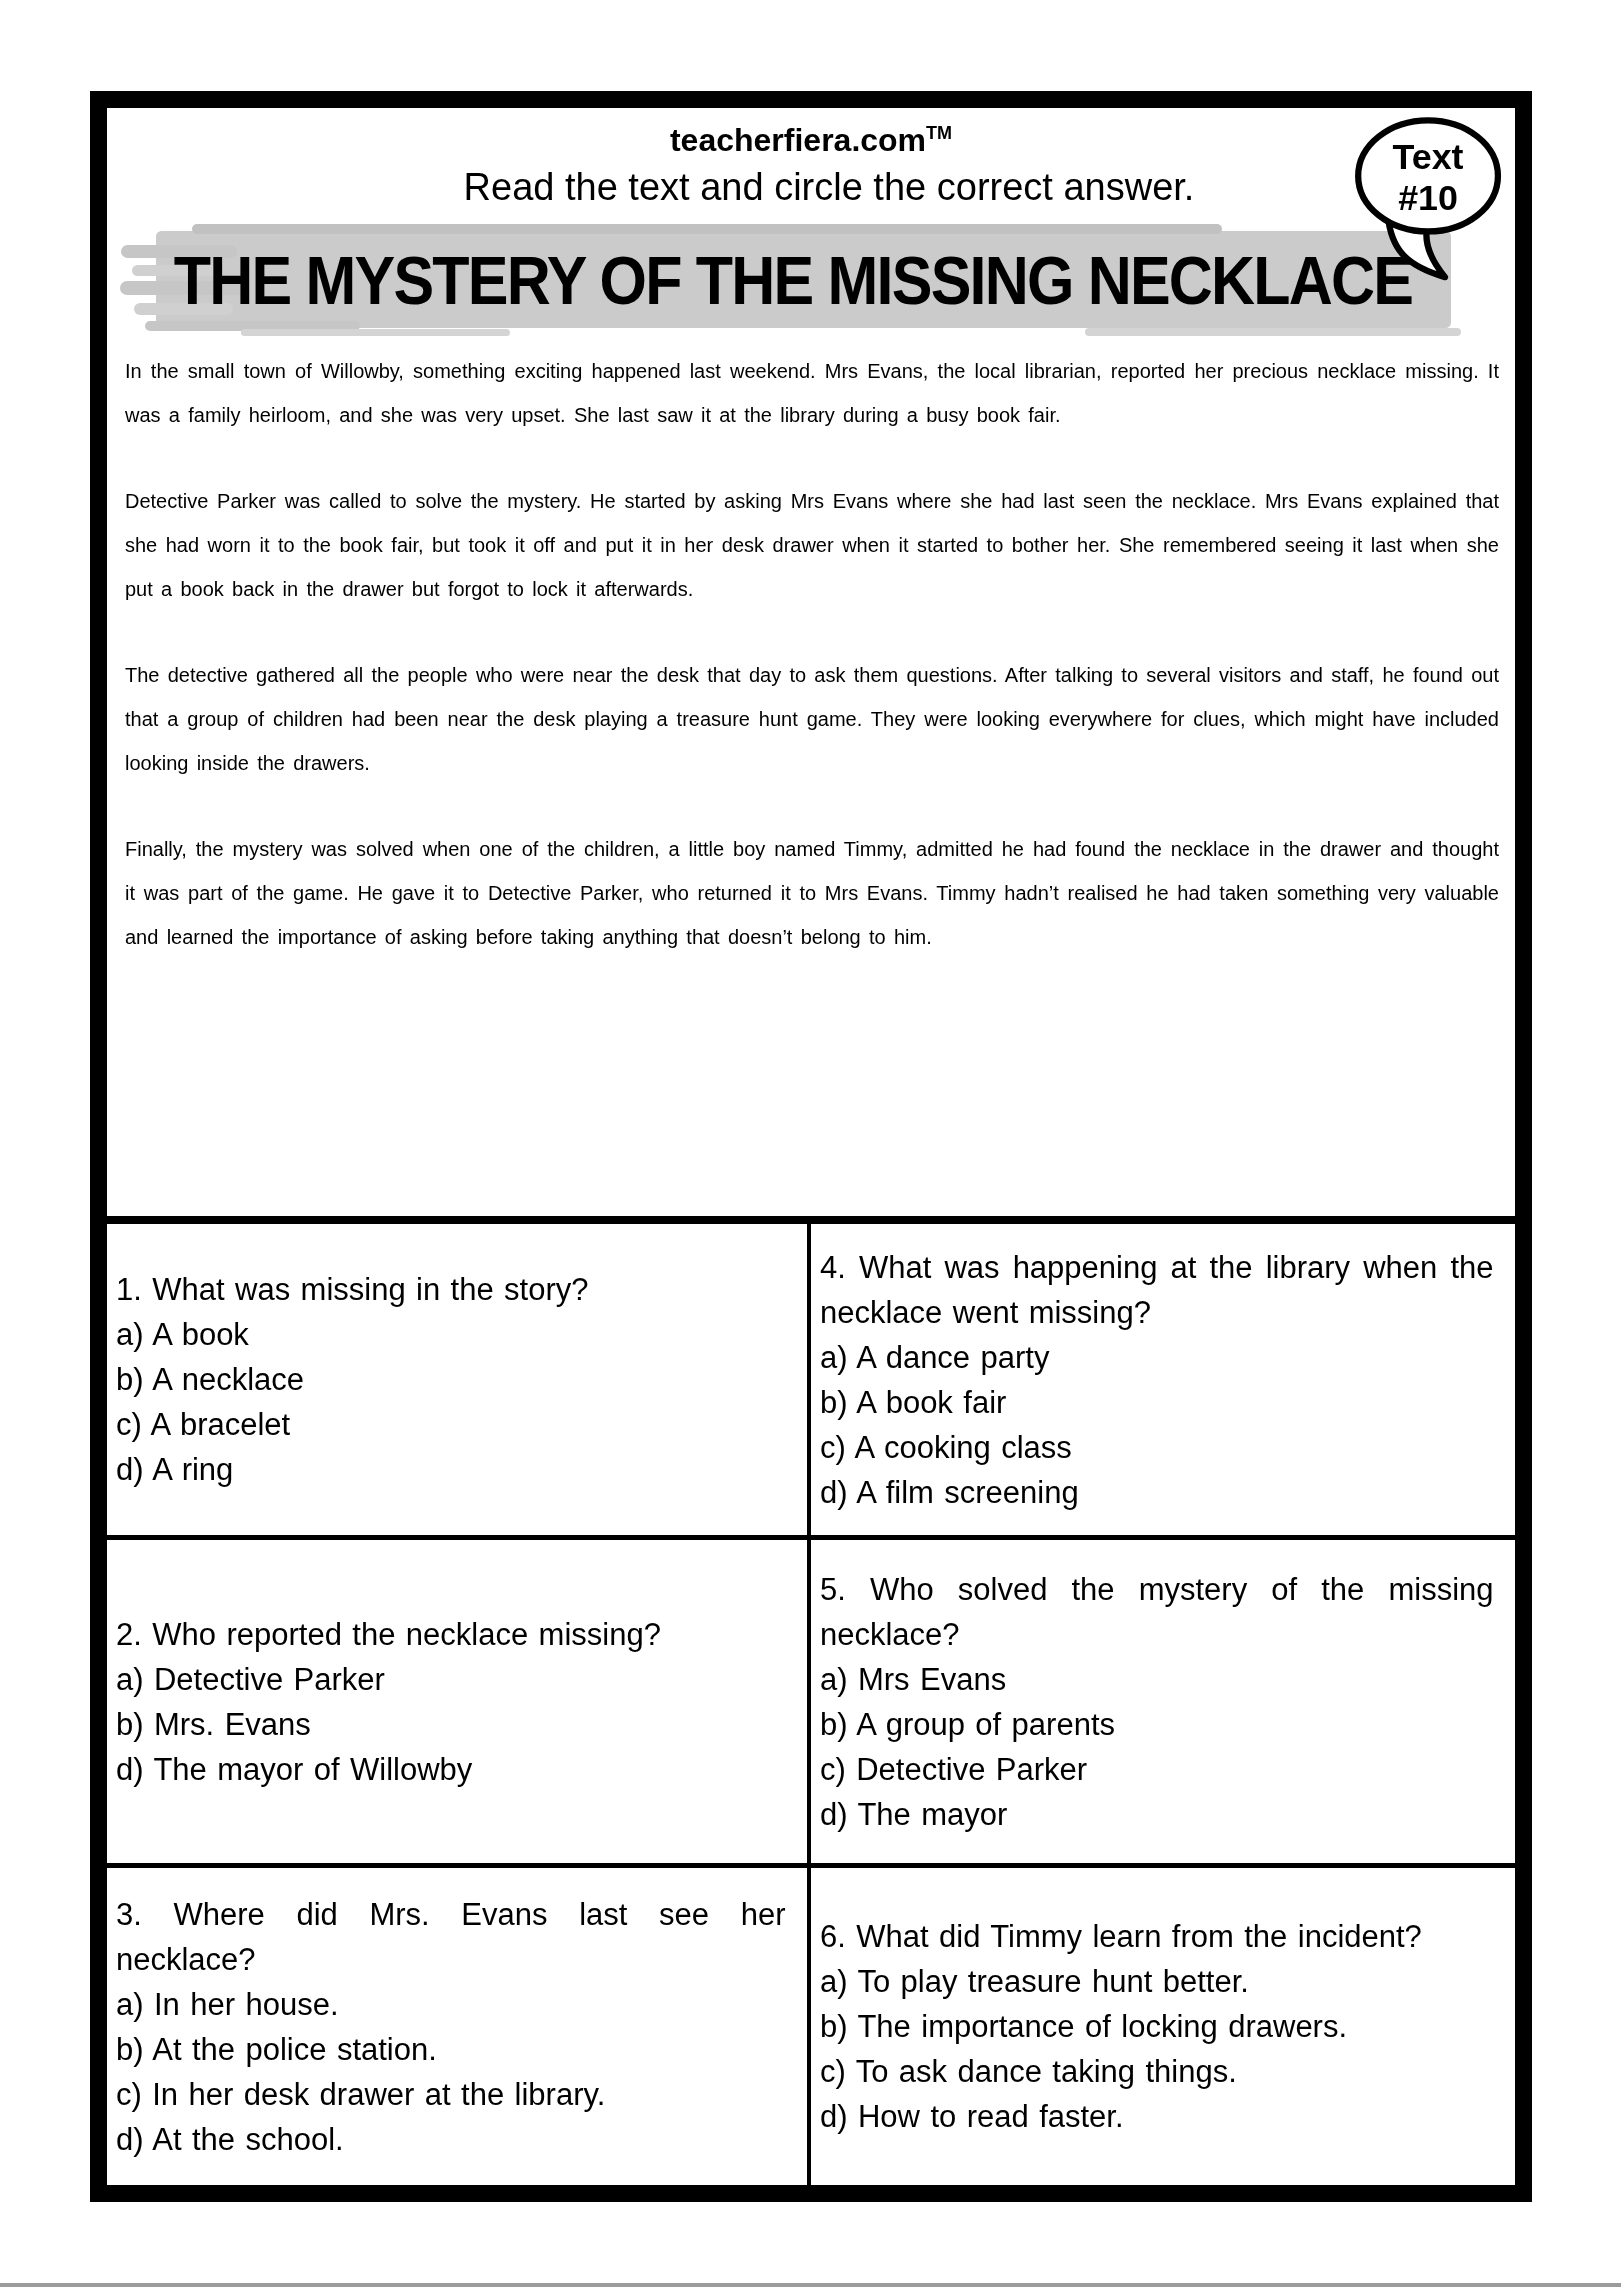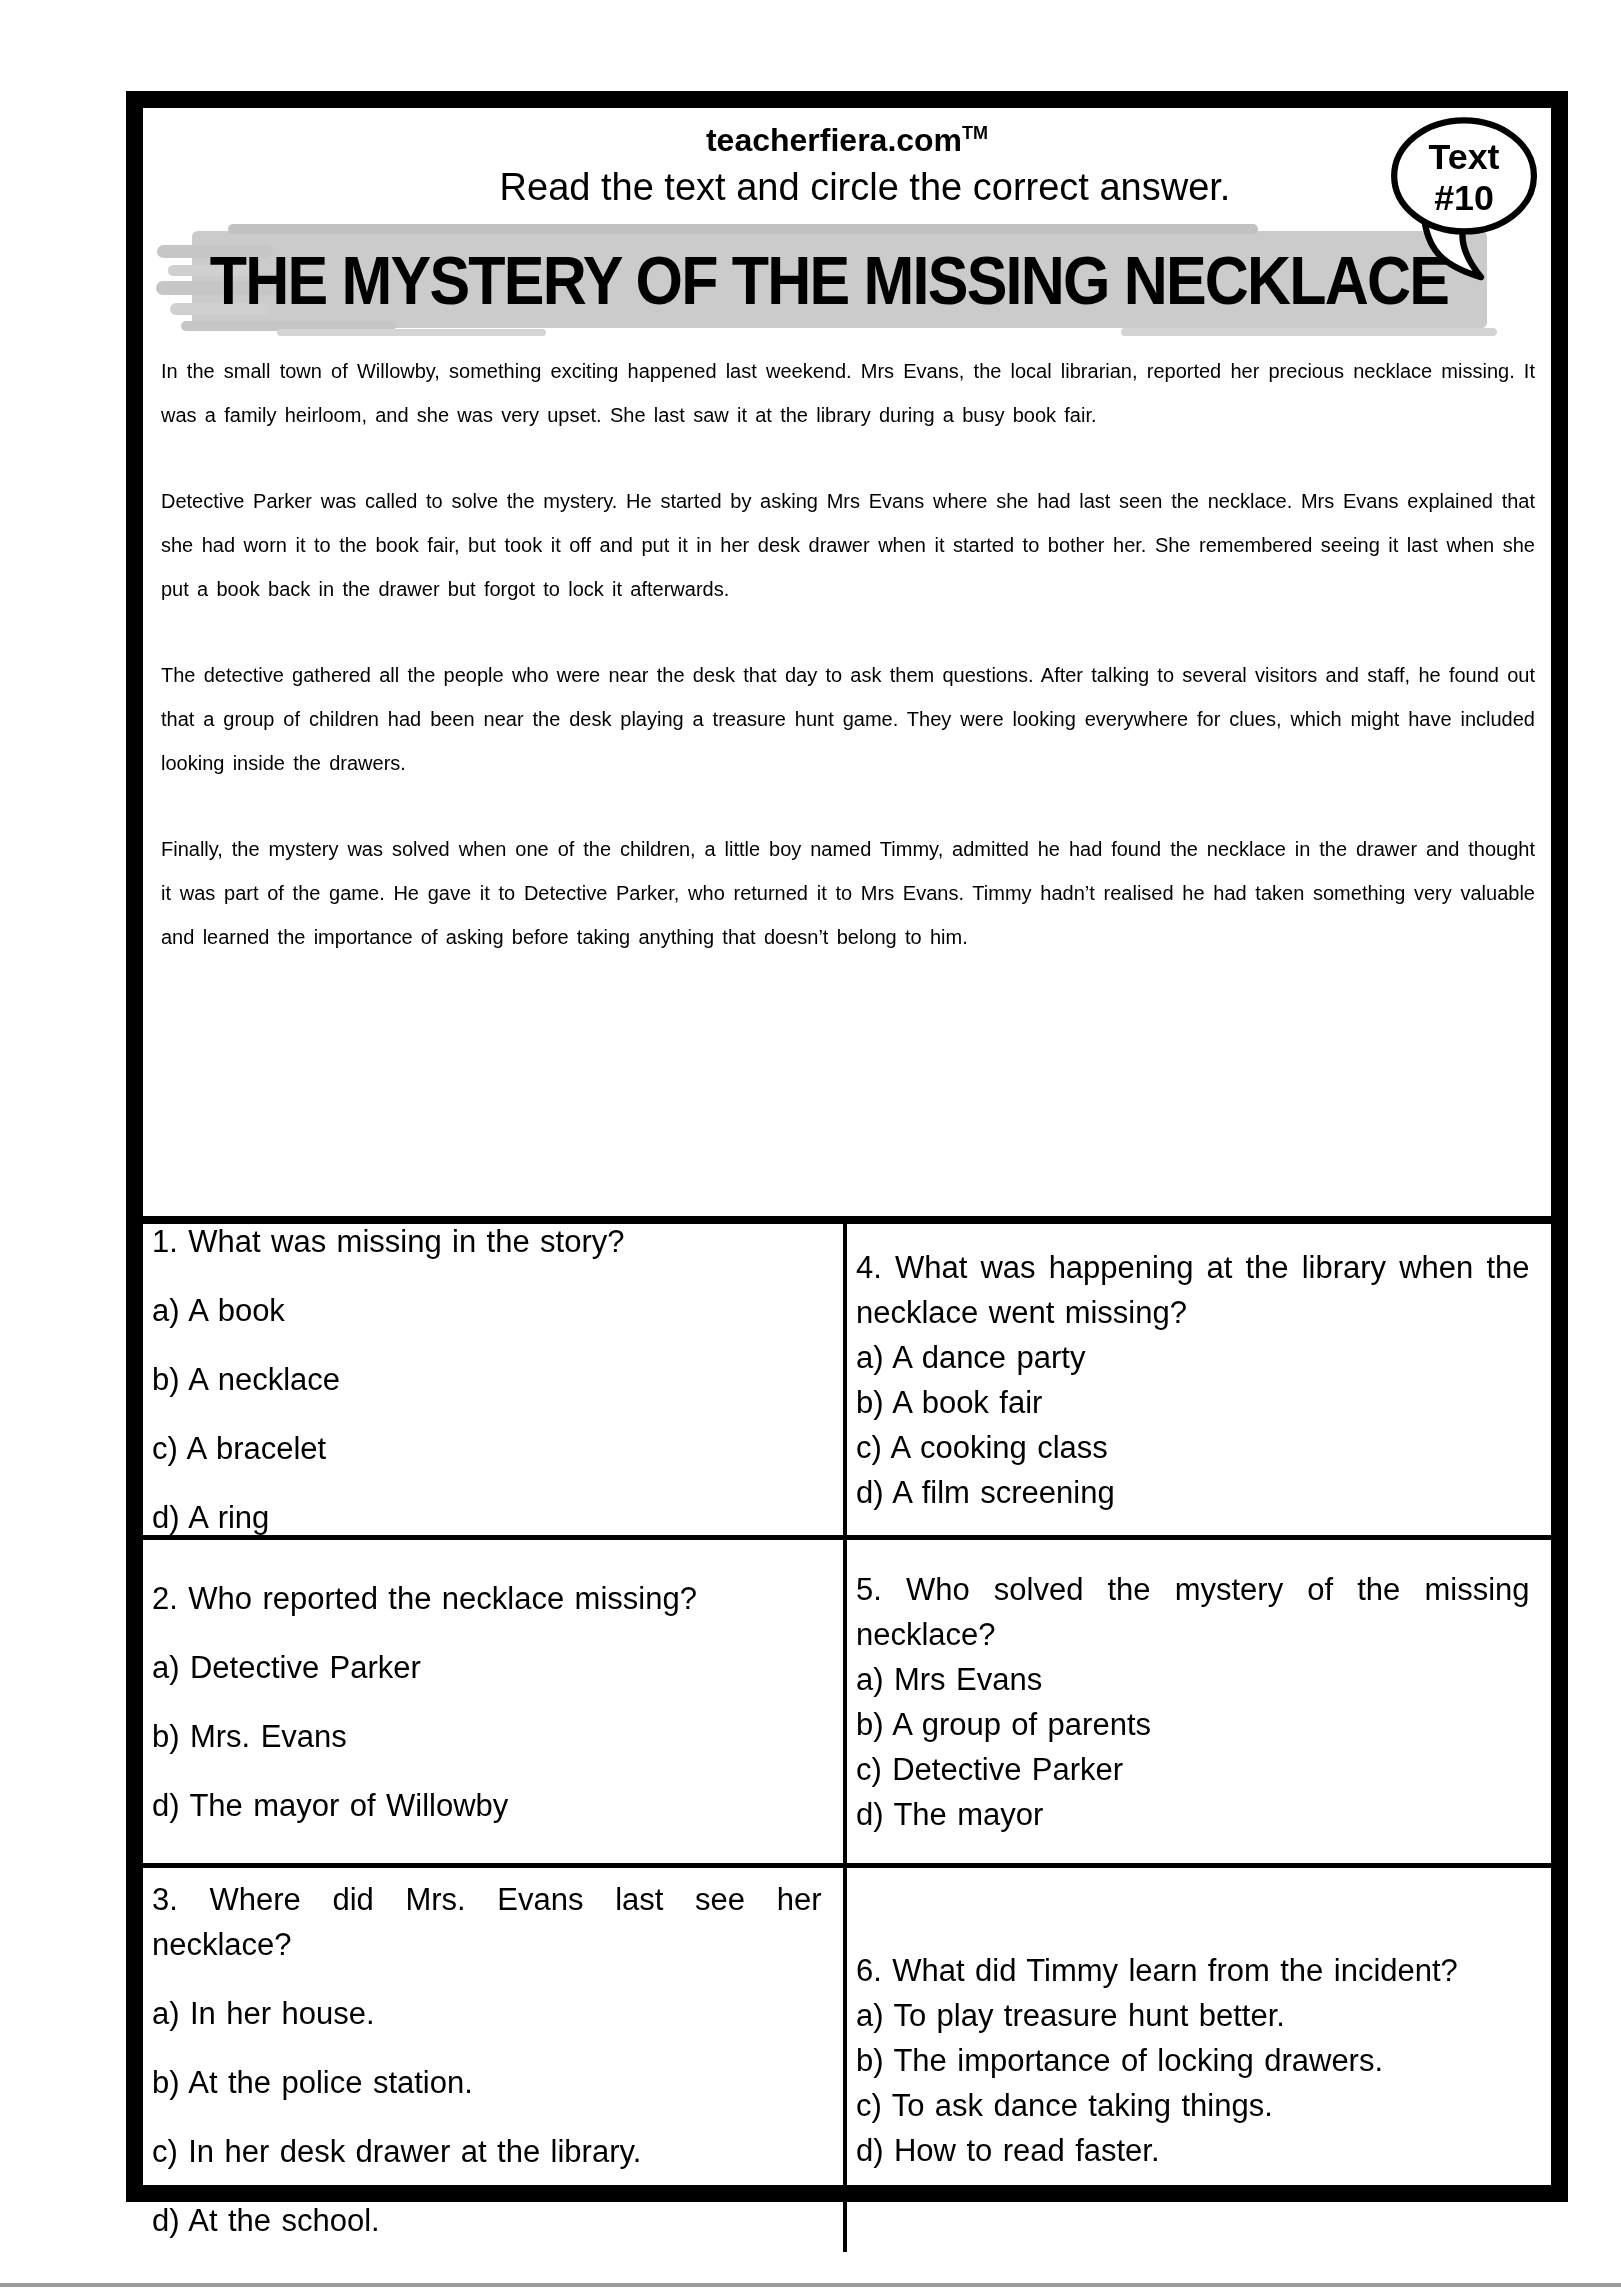--- a/index.html
+++ b/index.html
@@ -12,21 +12,20 @@
     overflow:hidden;
   }
 
   .frame {
     position:absolute;
     left:90px; top:91px;
     width:1442px; height:2111px;
     border:17px solid #000;
     box-sizing:border-box;
     background:#fff;
-    margin-left:36px;
   }
 
   
   .site-line {
     text-align:center;
     margin-top:14.3px;
     font-size:32px;
     font-weight:bold;
     letter-spacing:0px;
   }
@@ -115,21 +114,21 @@
   }
   .qcell {
     box-sizing:border-box;
     padding:9px 21.5px 9px 9px;
     display:flex;
     flex-direction:column;
     justify-content:center;
     font-size:31px;
     line-height:45px;
   }
-  .qcell.colL { border-right:4.5px solid #000;gap:24px; }
+  .qcell.colL { border-right:4.5px solid #000; }
   .qcell.rowA, .qcell.rowB { border-bottom:5.4px solid #000; }
   .qtext { text-align:justify; word-spacing:1.8px; }
   .opt { word-spacing:1.8px; }
 
   
   .page-edge {
     position:absolute;
     left:0; right:0;
     top:2283px; height:3.6px;
     background:#9b9b9b;

